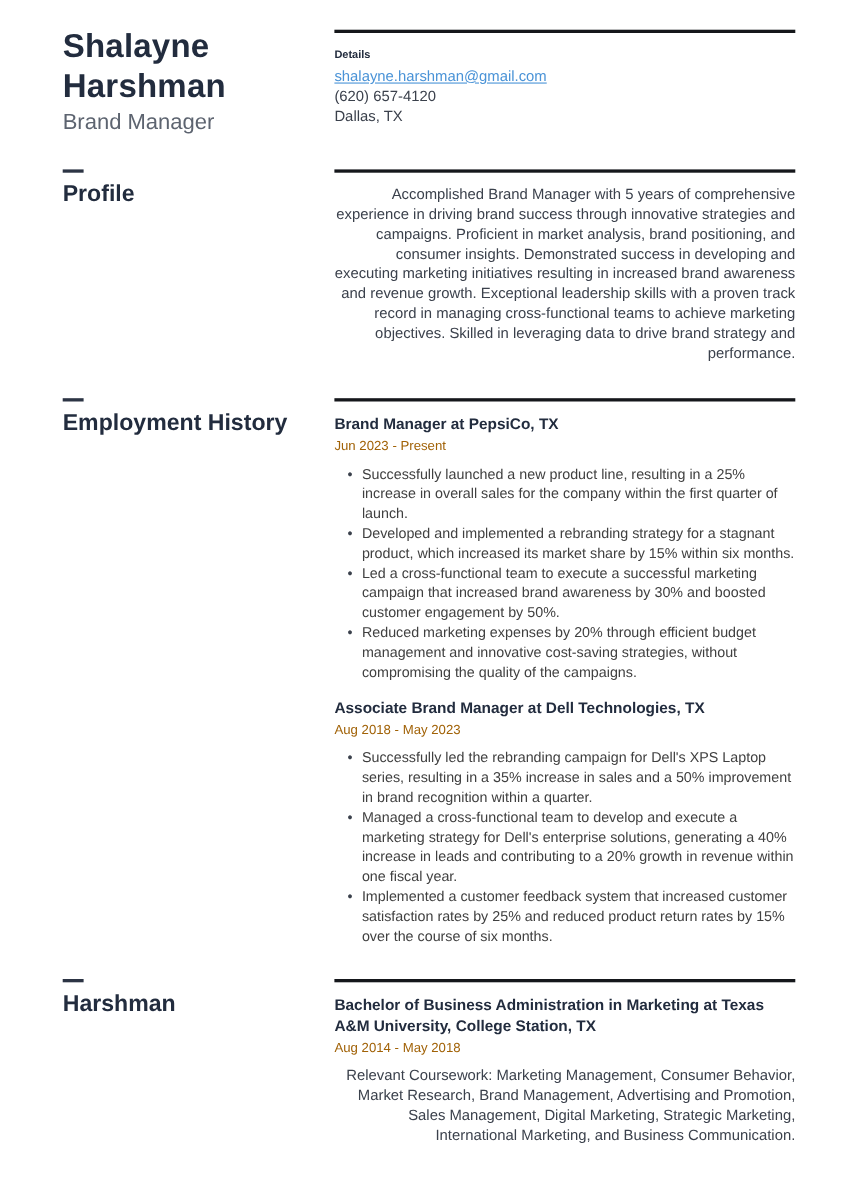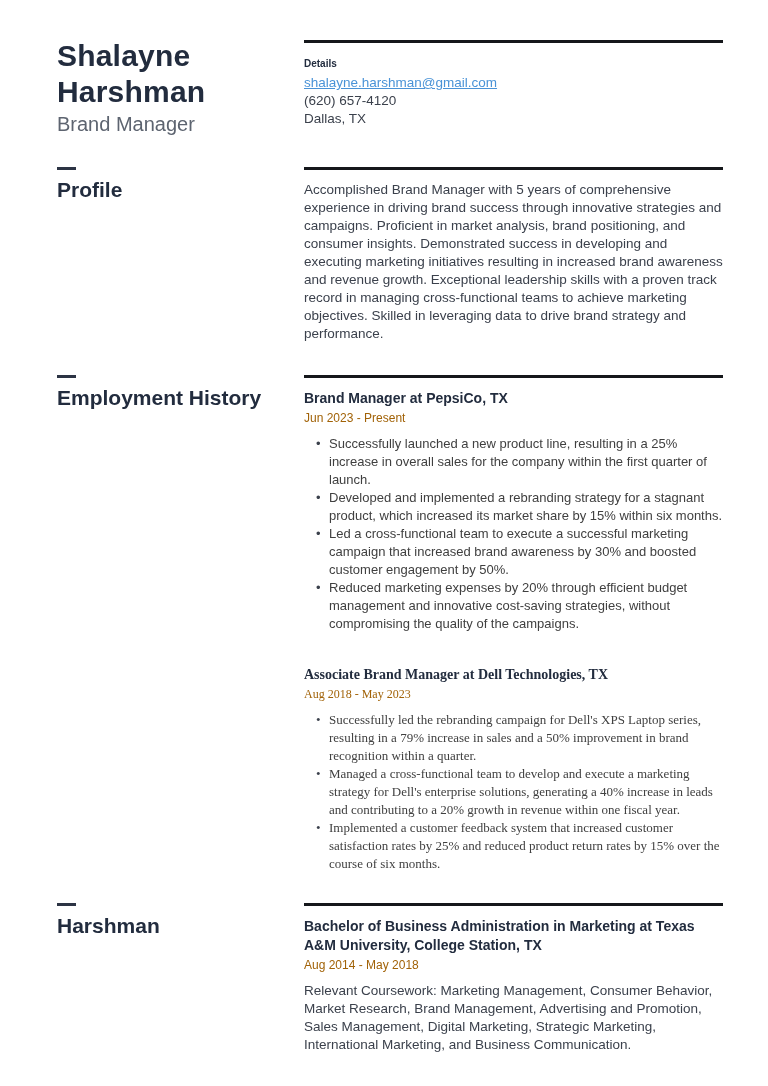--- a/index.html
+++ b/index.html
@@ -8,21 +8,21 @@
     font-family: "Liberation Sans", sans-serif;
     color: #3b414c;
     -webkit-font-smoothing: antialiased;
   }
   .page {
     position: relative;
     width: 768px;
     height: 1086px;
     background: #ffffff;
     overflow: hidden;
-    padding: 40px 45px 0 57px;
+    padding: 27px 45px 0 57px;
   }
   .row {
     display: grid;
     grid-template-columns: 247px 419px;
     align-items: start;
   }
   
   .name {
     font-size: 30px;
     line-height: 36px;
@@ -74,20 +74,21 @@
     font-size: 21px;
     line-height: 20px;
     font-weight: bold;
     color: #222c3e;
     padding-right: 20px;
   }
   .body-text {
     font-size: 13.5px;
     line-height: 18px;
     color: #3b414c;
+    text-align: right;
   }
   .entry-title {
     font-size: 14px;
     line-height: 19px;
     font-weight: bold;
     color: #222c3e;
     margin-bottom: 2px;
   }
   .entry-dates {
     font-size: 12px;
@@ -105,21 +106,21 @@
     line-height: 18px;
     color: #404040;
   }
   ul.bullets li::before {
     content: "\2022";
     position: absolute;
     left: 12px;
     top: 0;
     color: #3b414c;
   }
-  .job + .job { margin-top: 32px; font-family: Liberation Serif, serif; }
+  .job + .job { margin-top: 14px; }
   .edu-coursework { margin-top: 9px; }
 </style>
 </head>
 <body>
 
 <div class="page">
 
   <div class="row">
     <div>
       <h1 class="name">Shalayne Harshman</h1>
@@ -161,21 +162,21 @@
           <li>Developed and implemented a rebranding strategy for a stagnant product, which increased its market share by 15% within six months.</li>
           <li>Led a cross-functional team to execute a successful marketing campaign that increased brand awareness by 30% and boosted customer engagement by 50%.</li>
           <li>Reduced marketing expenses by 20% through efficient budget management and innovative cost-saving strategies, without compromising the quality of the campaigns.</li>
         </ul>
       </div>
 
       <div class="job">
         <div class="entry-title">Associate Brand Manager at Dell Technologies, TX</div>
         <div class="entry-dates">Aug 2018 - May 2023</div>
         <ul class="bullets">
-          <li>Successfully led the rebranding campaign for Dell's XPS Laptop series, resulting in a 79% increase in sales and a 50% improvement in brand recognition within a quarter.</li>
+          <li>Successfully led the rebranding campaign for Dell's XPS Laptop series, resulting in a 35% increase in sales and a 50% improvement in brand recognition within a quarter.</li>
           <li>Managed a cross-functional team to develop and execute a marketing strategy for Dell's enterprise solutions, generating a 40% increase in leads and contributing to a 20% growth in revenue within one fiscal year.</li>
           <li>Implemented a customer feedback system that increased customer satisfaction rates by 25% and reduced product return rates by 15% over the course of six months.</li>
         </ul>
       </div>
 
     </div>
   </div>
 
   <div class="row section">
     <div>

